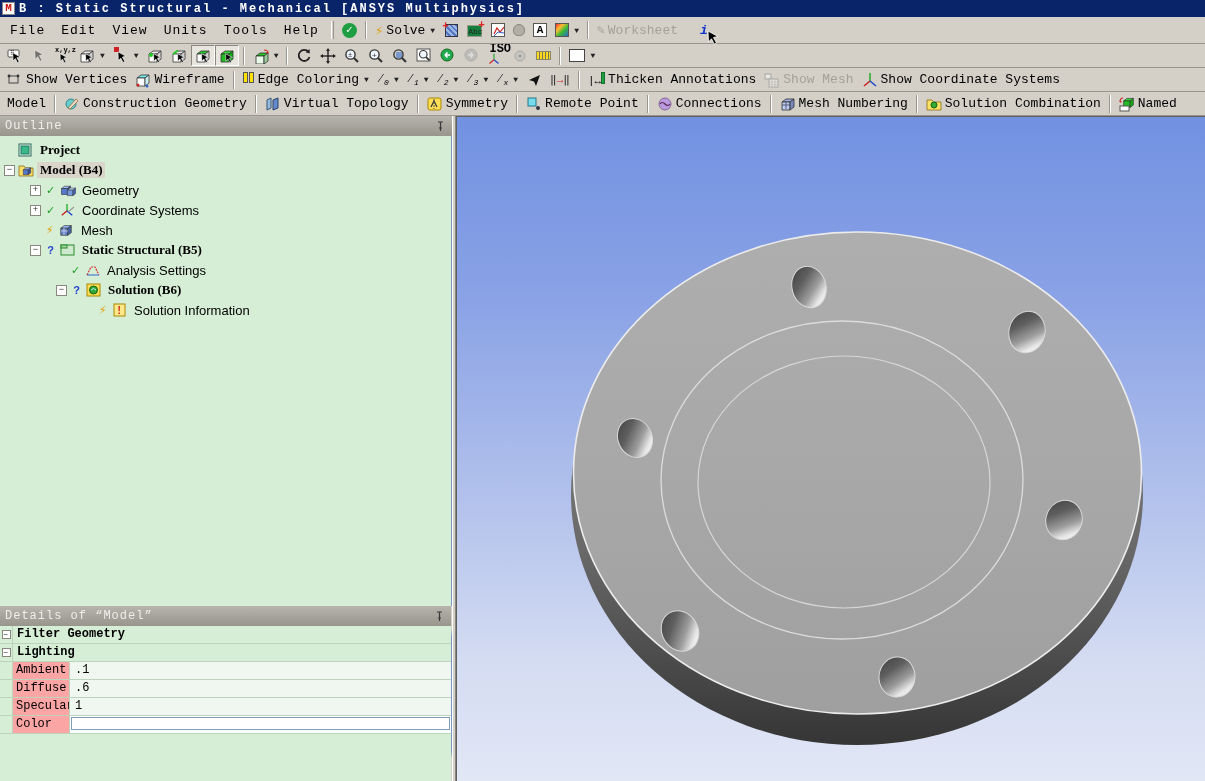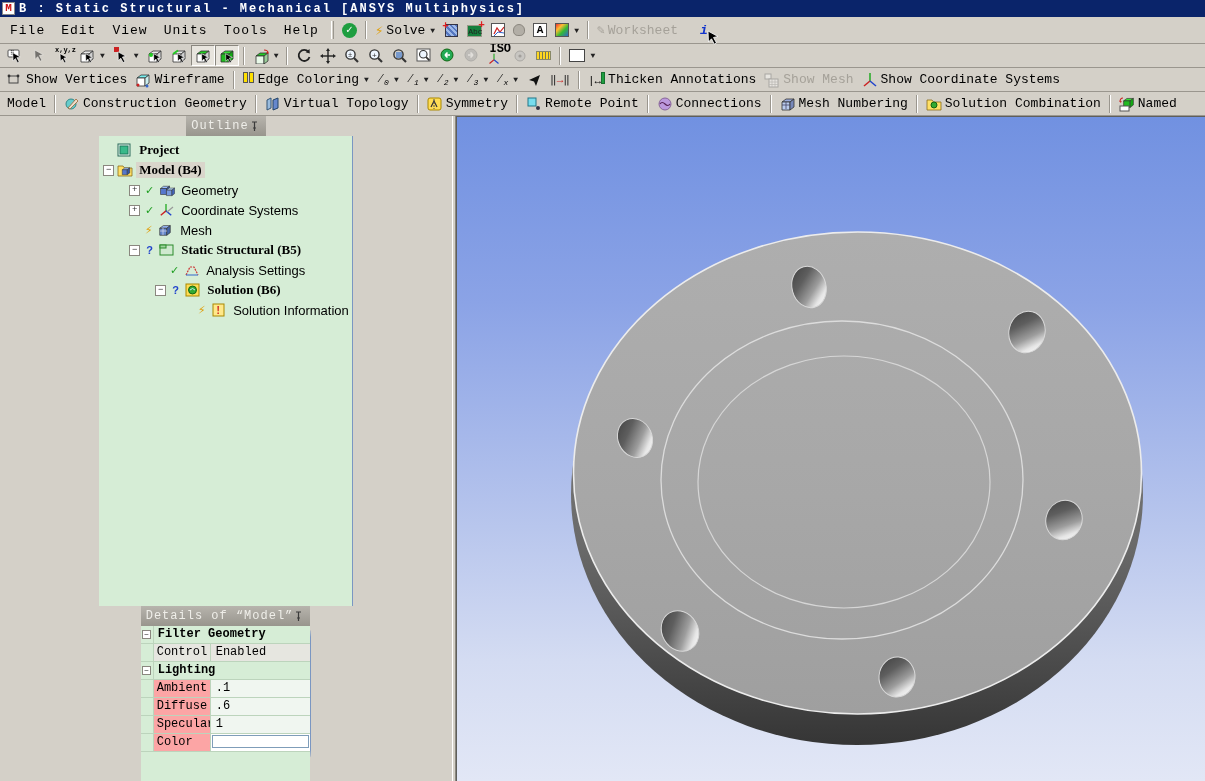--- a/index.html
+++ b/index.html
@@ -40,21 +40,21 @@
   .swatch { width:16px; height:13px; background:#fff; border:1px solid #444; }
   .ecol { width:5px; height:11px; background:#ffe000; border:1px solid #555; display:inline-block; margin-right:1px; }
   .slashnum { font-size:12px; font-style:italic; }
   .slashnum sub { font-size:8px; }
   .greenbar { display:inline-block; width:4px; height:12px; background:#1e9e40; border:1px solid #166e2e; }
   .redbars { color:#222; font-size:11px; }
   .iso { font-size:12px; font-weight:bold; line-height:7px; text-align:center; color:#000; }
 
   
   .main { display:flex; height:665px; }
-  .leftcol { width:452px; display:flex; flex-direction:column; flex:none;align-items:center; }
+  .leftcol { width:452px; display:flex; flex-direction:column; flex:none; }
   .splitter { width:4px; background:#d4d0c8; border-left:1px solid #fff; border-right:1px solid #8a877f; flex:none; }
 
   .panel-header { height:20px; background:linear-gradient(180deg,#b7b4ad,#98958d); color:#efeee9; display:flex; align-items:center; justify-content:space-between; padding:0 5px; font-size:12px; letter-spacing:1px; flex:none; }
   .pin { width:12px; height:12px; position:relative; }
   .pin svg { position:absolute; top:0; left:0; }
 
   .tree { background:#d6edd6; height:470px; overflow:hidden; font-family:"Liberation Sans","DejaVu Sans",sans-serif; font-size:13px; padding-top:4px; border-right:1px solid #7a96c2; }
   .trow { display:flex; align-items:center; height:20px; gap:3px; }
   .trow .lbl { padding:0 3px; white-space:nowrap; }
   .trow .lbl.bold { font-weight:bold;font-family:Liberation Serif, serif; }
@@ -667,25 +667,20 @@
             </svg>
           </span>
       </div>
 
       <div class="drow cat">
         <div class="dgut">
             <span class="expander">−</span>
           </div>
         <div class="dcat">Filter Geometry</div>
       </div>
-      <div class="drow gray">
-        <div class="dgut"></div>
-        <div class="dkey">Control</div>
-        <div class="dval">Enabled</div>
-      </div>
       <div class="drow cat">
         <div class="dgut">
             <span class="expander">−</span>
           </div>
         <div class="dcat">Lighting</div>
       </div>
       <div class="drow">
         <div class="dgut"></div>
         <div class="dkey">Ambient</div>
         <div class="dval">.1</div>

